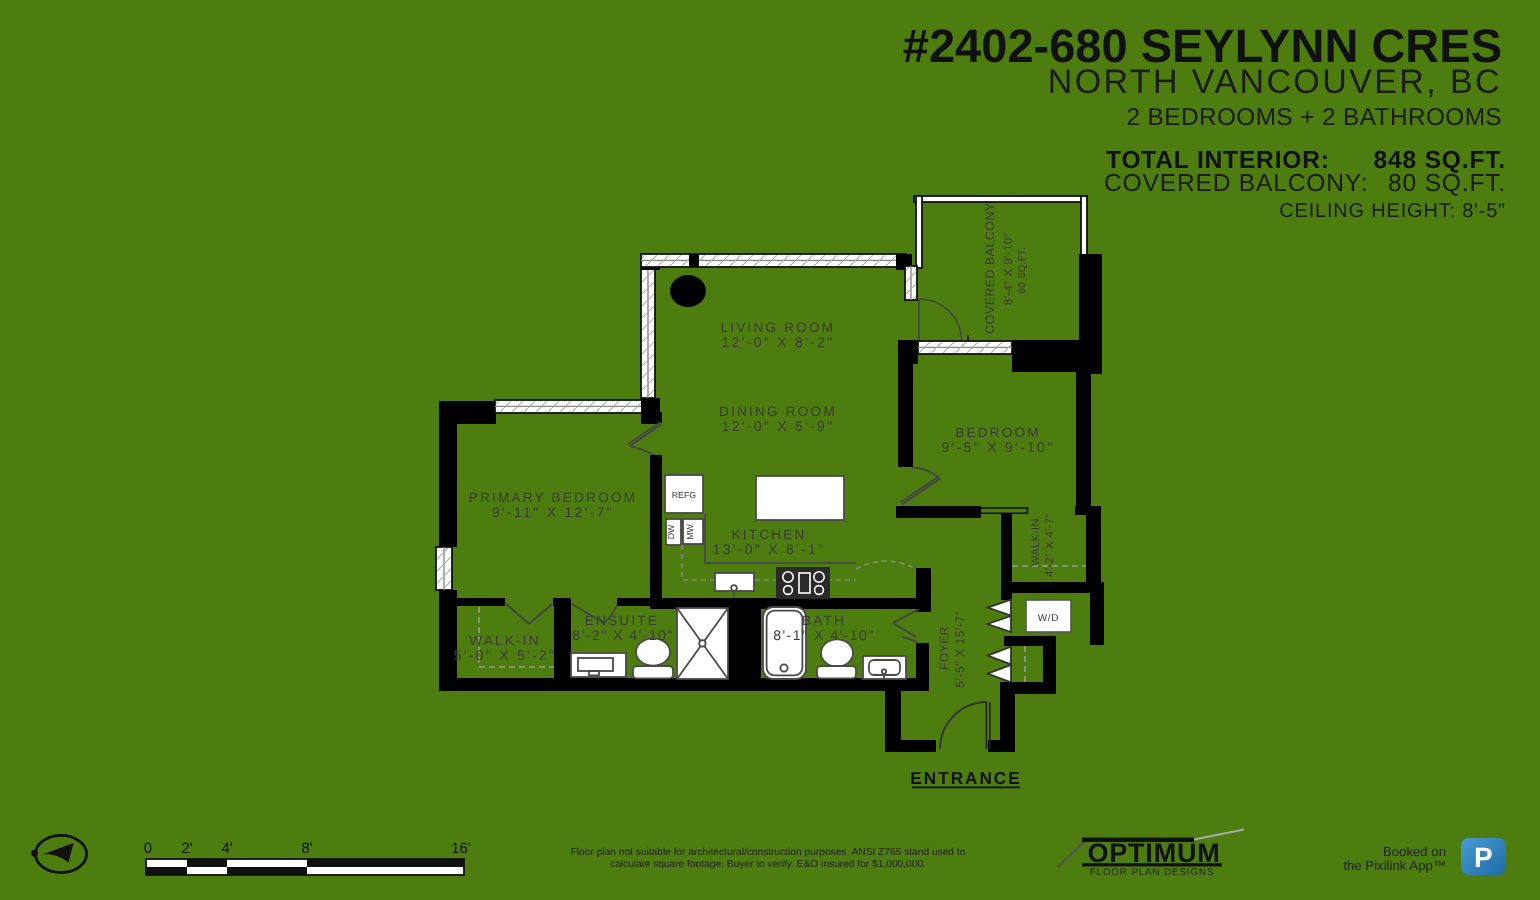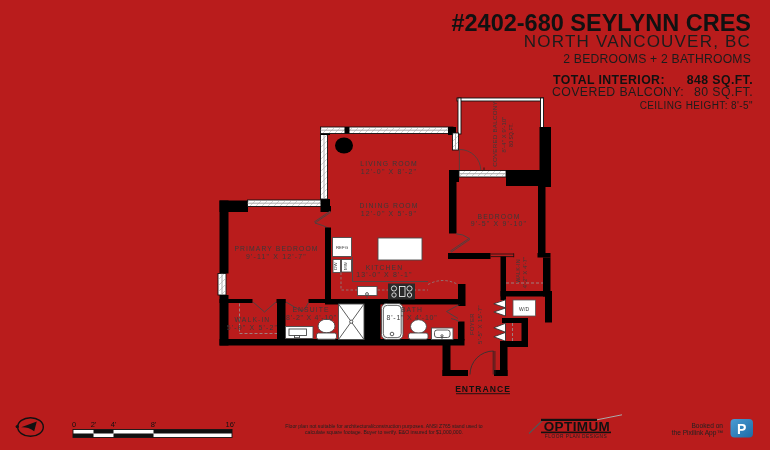--- a/index.html
+++ b/index.html
@@ -1,16 +1,16 @@
 <!DOCTYPE html>
 <html><head>
 <meta charset="utf-8">
 <style>
   html,body{margin:0;padding:0;background:#fff;}
-  #page{position:relative;width:770px;height:450px;background:#b91c1c;overflow:hidden;
+  #page{position:relative;width:770px;height:450px;background:#4d7c0f;overflow:hidden;
         font-family:"Liberation Sans", sans-serif;}
   svg text{font-family:"Liberation Sans", sans-serif;}
 </style>
 </head>
 <body>
 <div id="page">
 <svg width="770" height="450" viewBox="0 0 770 450">
 <defs>
         <pattern id="wh" width="6" height="6" patternUnits="userSpaceOnUse">
           <path d="M-1 7 L7 -1" stroke="#a8a8a8" stroke-width="0.55" fill="none"></path>

